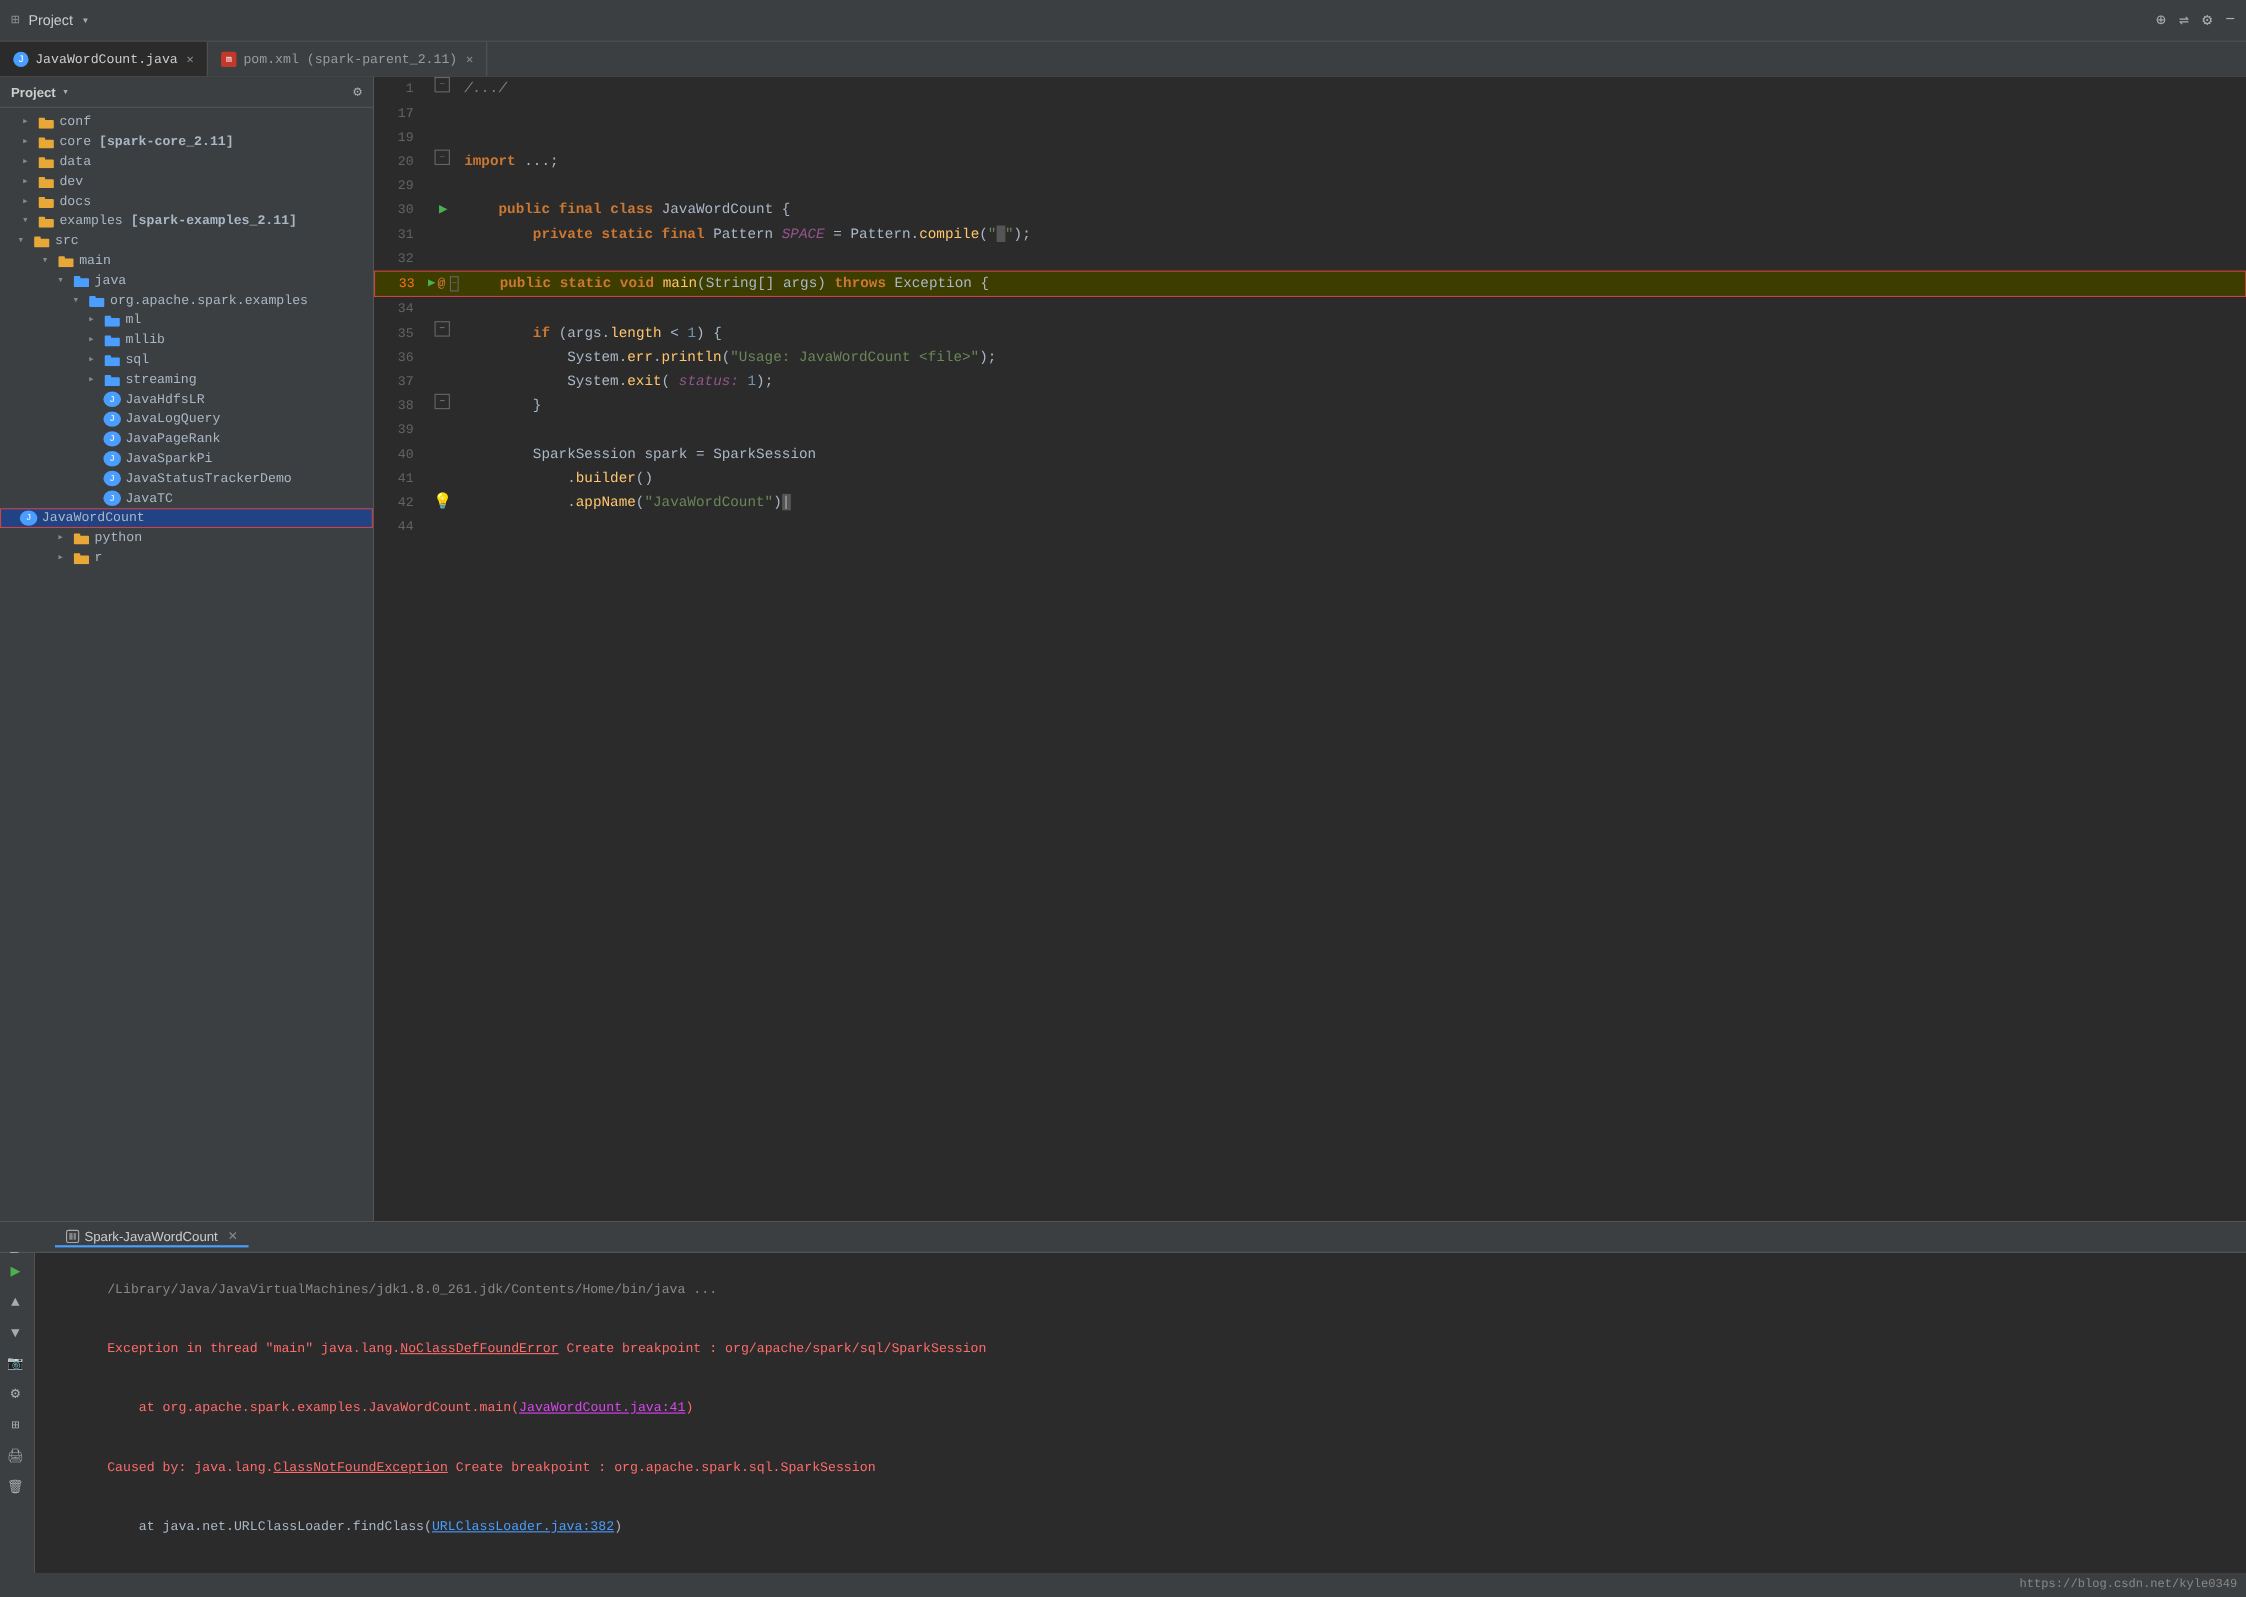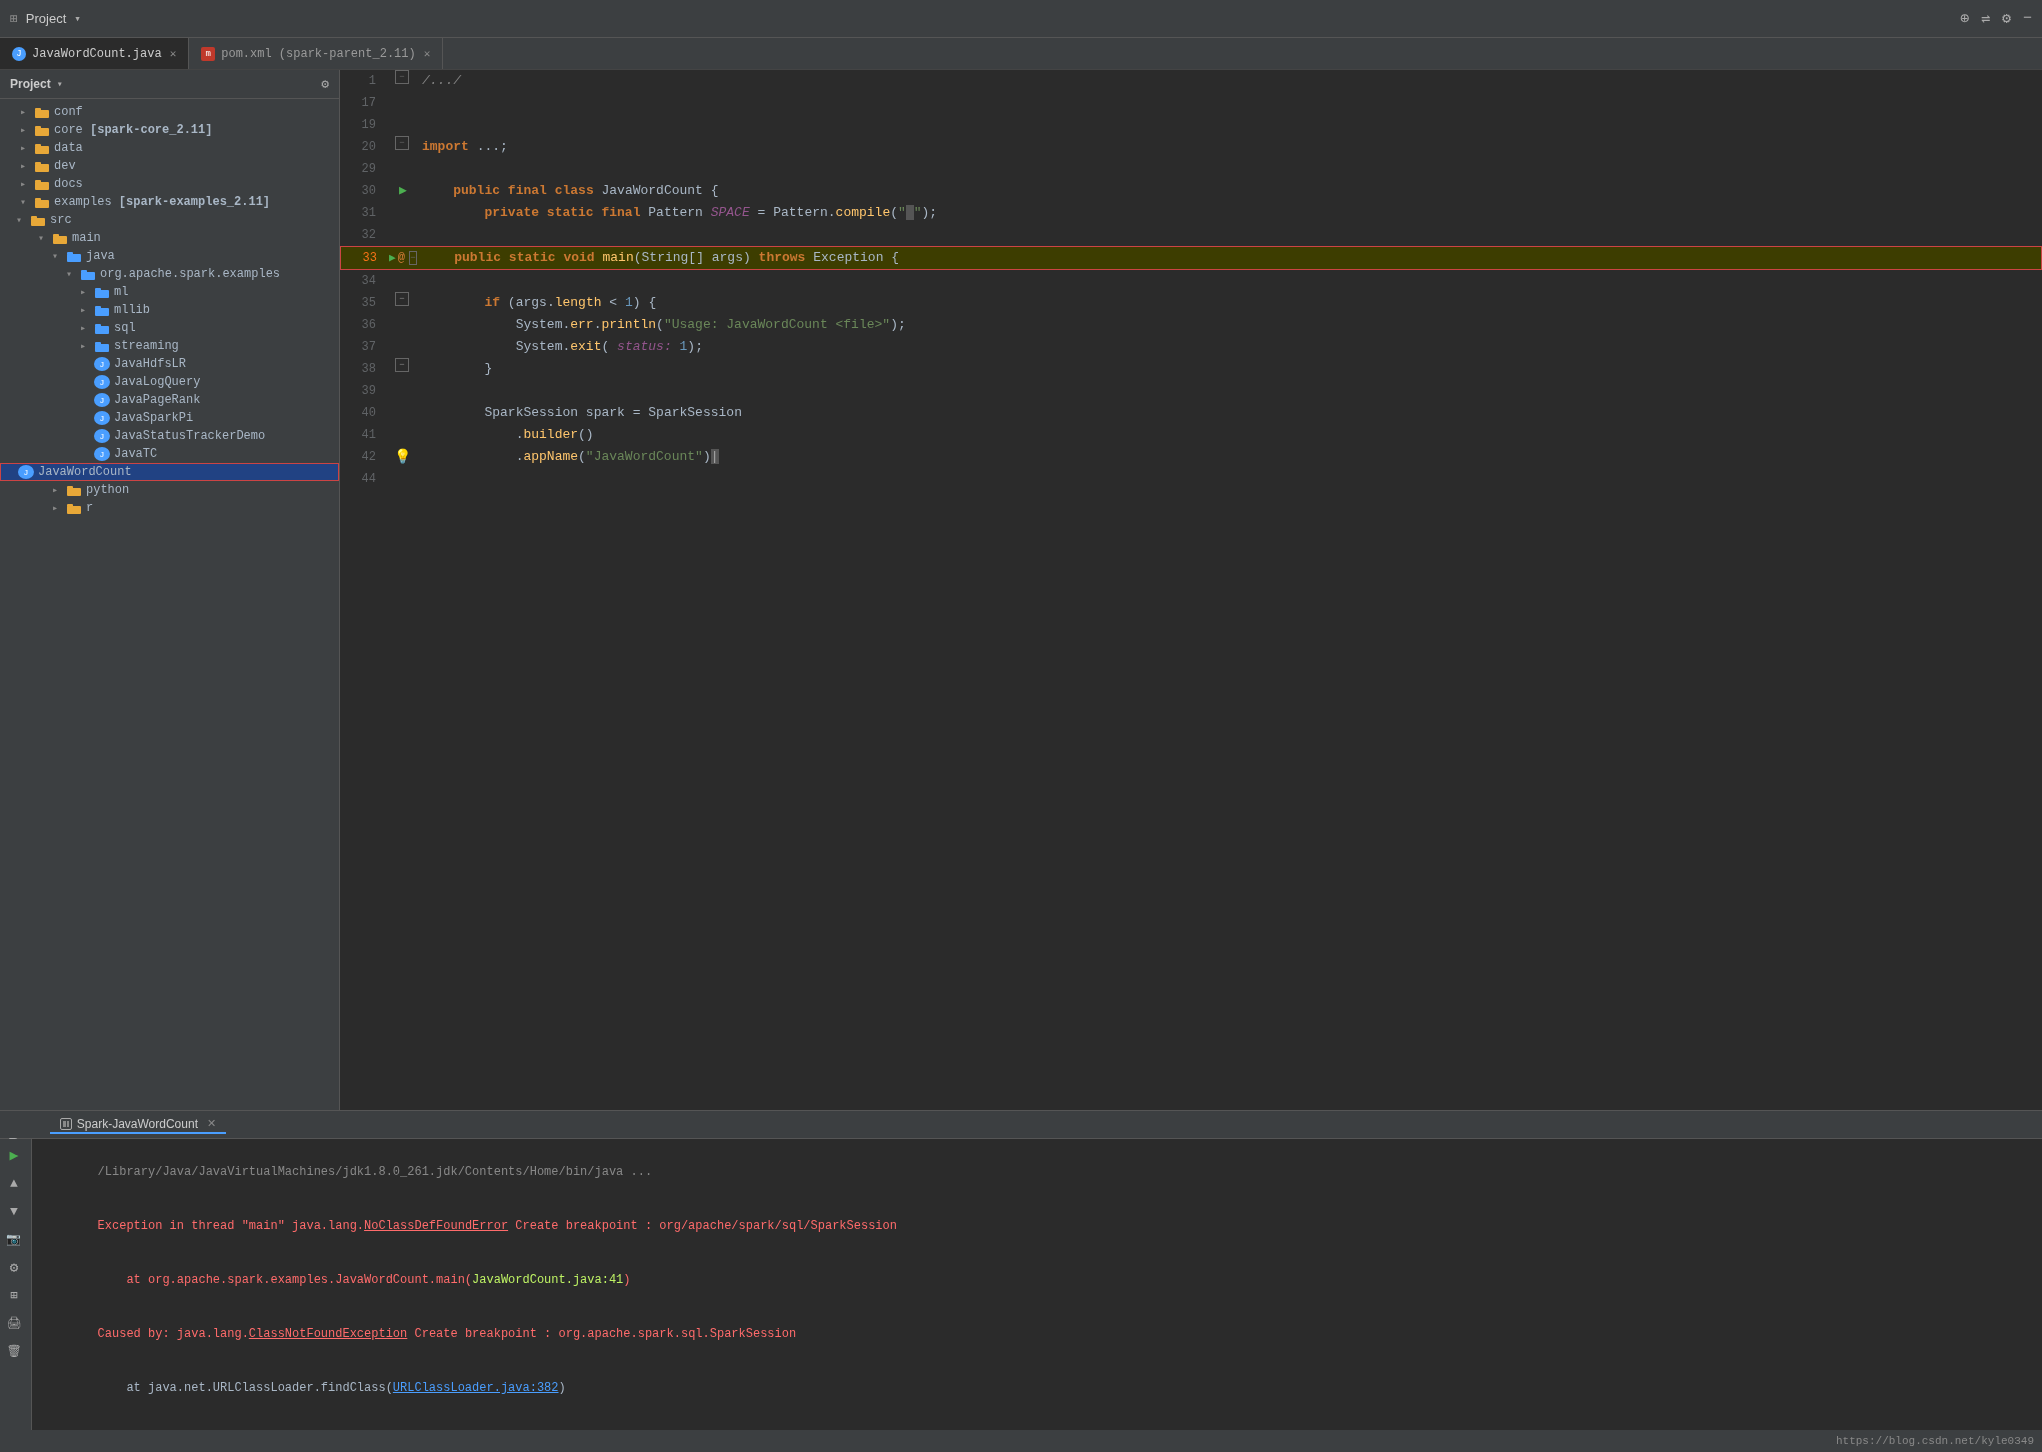--- a/index.html
+++ b/index.html
@@ -776,21 +776,21 @@
     </div>
 
     <div class="console-output">
       <div class="console-line console-gray">
         <span>/Library/Java/JavaVirtualMachines/jdk1.8.0_261.jdk/Contents/Home/bin/java ...</span>
       </div>
       <div class="console-line console-red">
         <span>Exception in thread "main" java.lang.</span><span style="text-decoration:underline; cursor:pointer;">NoClassDefFoundError</span><span> Create breakpoint : org/apache/spark/sql/SparkSession</span>
       </div>
       <div class="console-line console-red">
-        <span>    at org.apache.spark.examples.JavaWordCount.main(</span><span style="color:#bef264; cursor:pointer;">JavaWordCount.java:41</span><span>)</span>
+        <span>    at org.apache.spark.examples.JavaWordCount.main(</span><span style="color:#d946ef; text-decoration:underline; cursor:pointer;">JavaWordCount.java:41</span><span>)</span>
       </div>
       <div class="console-line console-red">
         <span>Caused by: java.lang.</span><span style="text-decoration:underline; cursor:pointer;">ClassNotFoundException</span><span> Create breakpoint : org.apache.spark.sql.SparkSession</span>
       </div>
       <div class="console-line console-white">
         <span>    at java.net.URLClassLoader.findClass(</span><span style="color:#4a9eff; text-decoration:underline; cursor:pointer;">URLClassLoader.java:382</span><span>)</span>
       </div>
       <div class="console-line console-white">
         
       </div>

